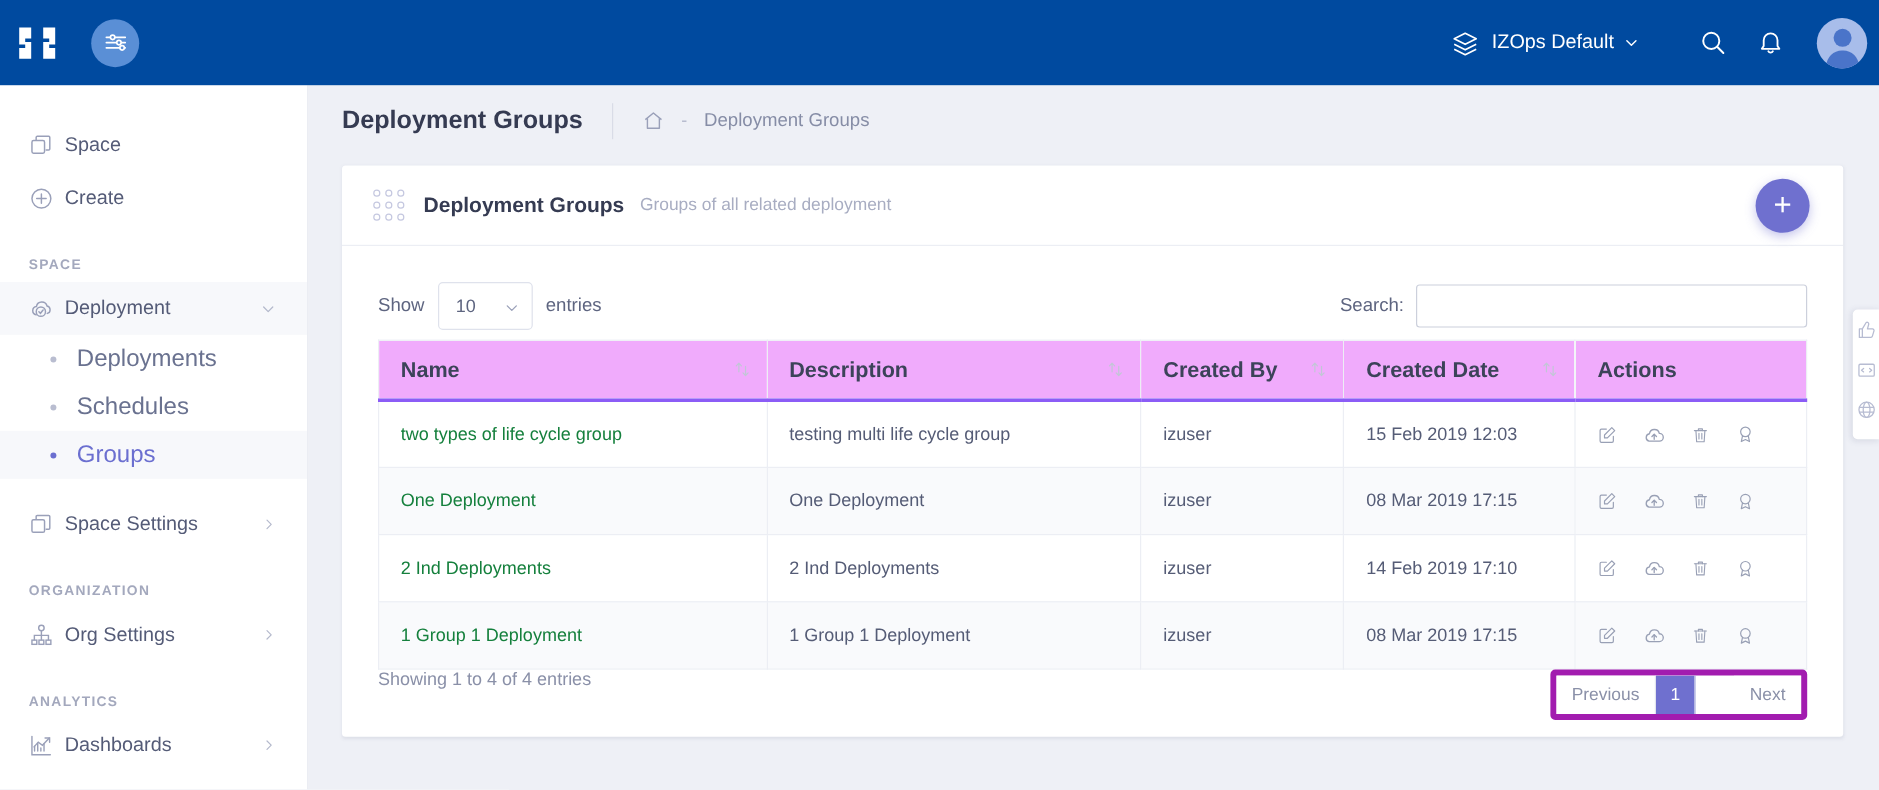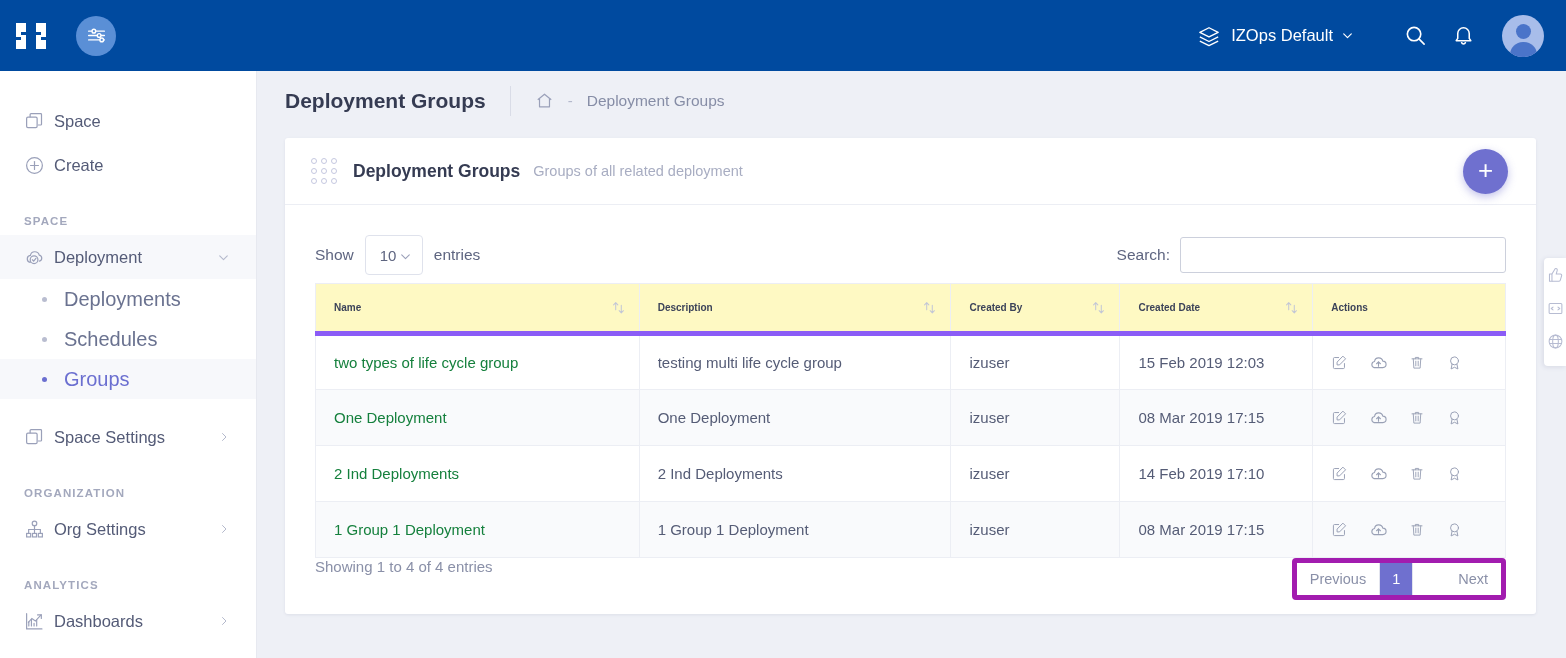--- a/index.html
+++ b/index.html
@@ -24,21 +24,21 @@
     color: #ffffff; font-size: 25px; letter-spacing: .1px; font-weight: 400;
     white-space: nowrap;
   }
   .sliders-btn {
     width: 40px; height: 40px; border-radius: 50%;
     background: #5a8fd6;
     display: flex; align-items: center; justify-content: center;
     margin-left: 18px; cursor: pointer; flex: 0 0 auto;
   }
   .topbar-right {
-    margin-left: auto; display: flex; align-items: center; padding-right: 22px;
+    margin-left: auto; display: flex; align-items: center; padding-right: 10px;
   }
   .tenant {
     display: flex; align-items: center; color: #fff; font-size: 16.5px;
     cursor: pointer; margin-right: 30px;
   }
   .tenant .layers { margin-right: 11px; display: flex; }
   .tenant .caret { margin-left: 8px; display: flex; }
   .icon-btn {
     width: 34px; height: 34px; display: flex; align-items: center; justify-content: center;
     cursor: pointer; margin-left: 14px;
@@ -136,40 +136,40 @@
     padding-bottom: 3px;
   }
 
   .card-body { padding: 22px 30px 0 30px; }
 
   .controls { display: flex; align-items: center; height: 56px; }
   .show-wrap { display: flex; align-items: center; font-size: 15.5px; color: #5e6580; }
   .show-wrap .txt { margin: 0 11px; }
   .show-wrap .txt.first { margin-left: 0; }
   .select-box {
-    position: relative; width: 58px; height: 40px;
+    position: relative; width: 79px; height: 40px;
     border: 1px solid #dfe2ec; border-radius: 4px;
     display: flex; align-items: center; cursor: pointer; background: #fff;
   }
   .select-box .val { font-size: 15px; color: #5e6580; padding-left: 14px; }
   .select-box .cv { position: absolute; right: 10px; top: 14px; color: #9aa0b9; display: flex; }
   .search-wrap { margin-left: auto; display: flex; align-items: center; }
   .search-wrap .lbl { font-size: 15.5px; color: #5e6580; margin-right: 10px; }
   .search-input {
     width: 326px; height: 36px; border: 1px solid #ccd0dc; border-radius: 3px;
     padding: 0 10px; font-size: 14px; color: #4b5167; outline: none;
     font-family: "Liberation Sans", sans-serif; background: #fff;
   }
 
   table { width: 100%; border-collapse: collapse; table-layout: fixed; }
   thead th {
-    background: #fef9c3; height: 50px; text-align: left;
-    font-size: 10px; font-weight: 700; color: #3c4359;
+    background: #f0abfc; height: 50px; text-align: left;
+    font-size: 18px; font-weight: 700; color: #3c4359;
     padding: 0 18px; position: relative;
-    border-top: 1px solid #eceef4; border-bottom: 5px solid #8b5cf6;
+    border-top: 1px solid #eceef4; border-bottom: 3px solid #8b5cf6;
     border-right: 1px solid #eceef4;
     white-space: nowrap;
   }
   thead th:first-child { border-left: 1px solid #eceef4; }
   thead th .sorter {
     position: absolute; right: 14px; top: 50%; transform: translateY(-50%);
     color: #c2c6d6; cursor: pointer; display: flex;
   }
   tbody td {
     height: 56px; font-size: 15px; color: #555c76;

